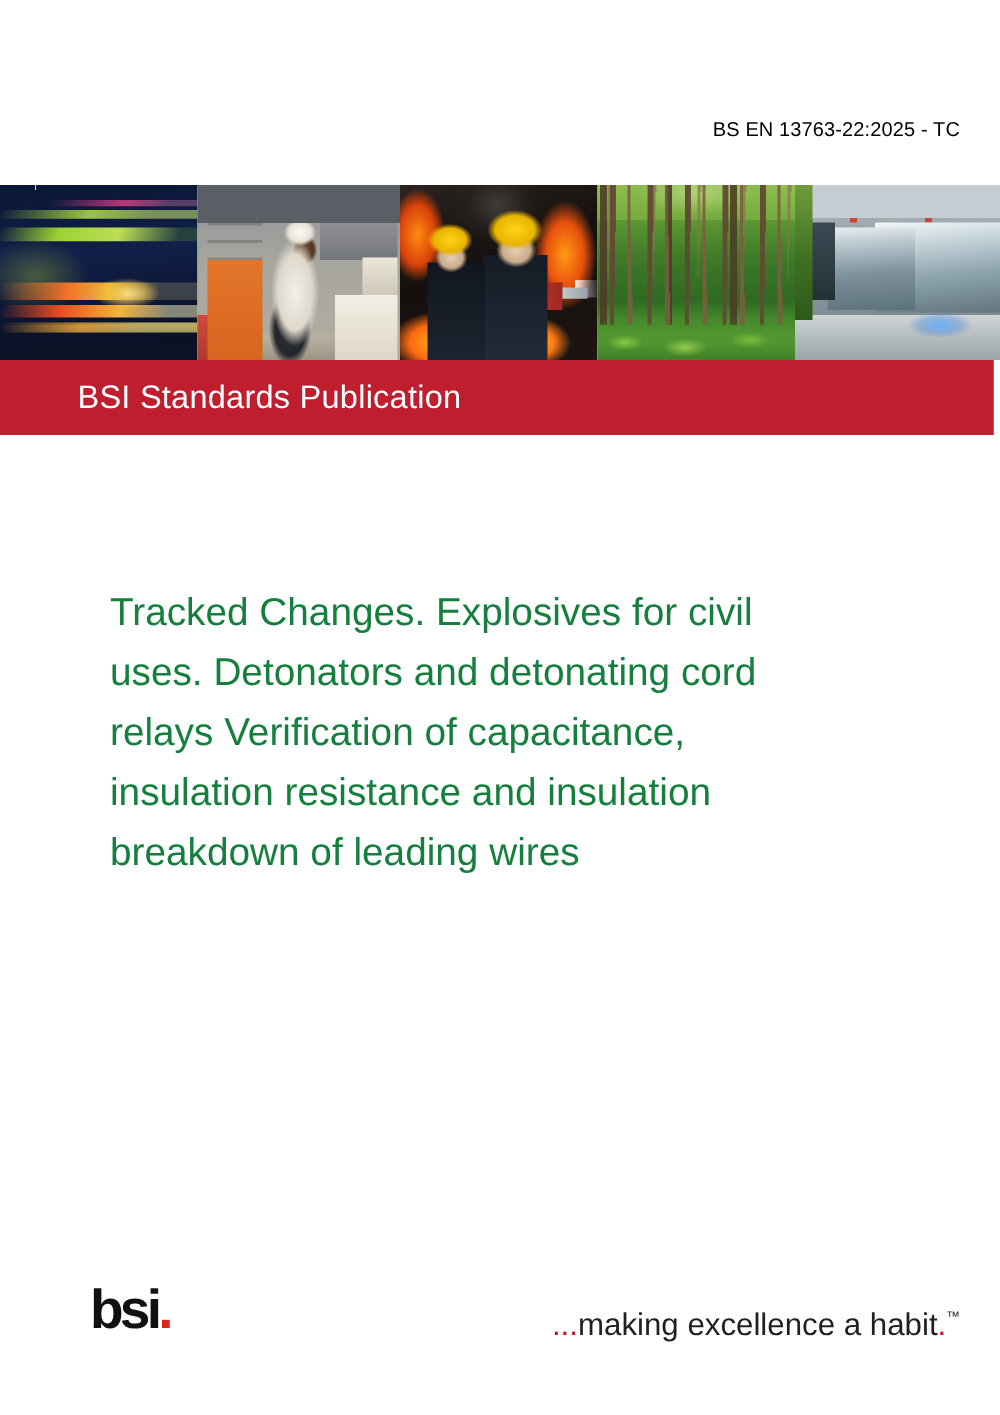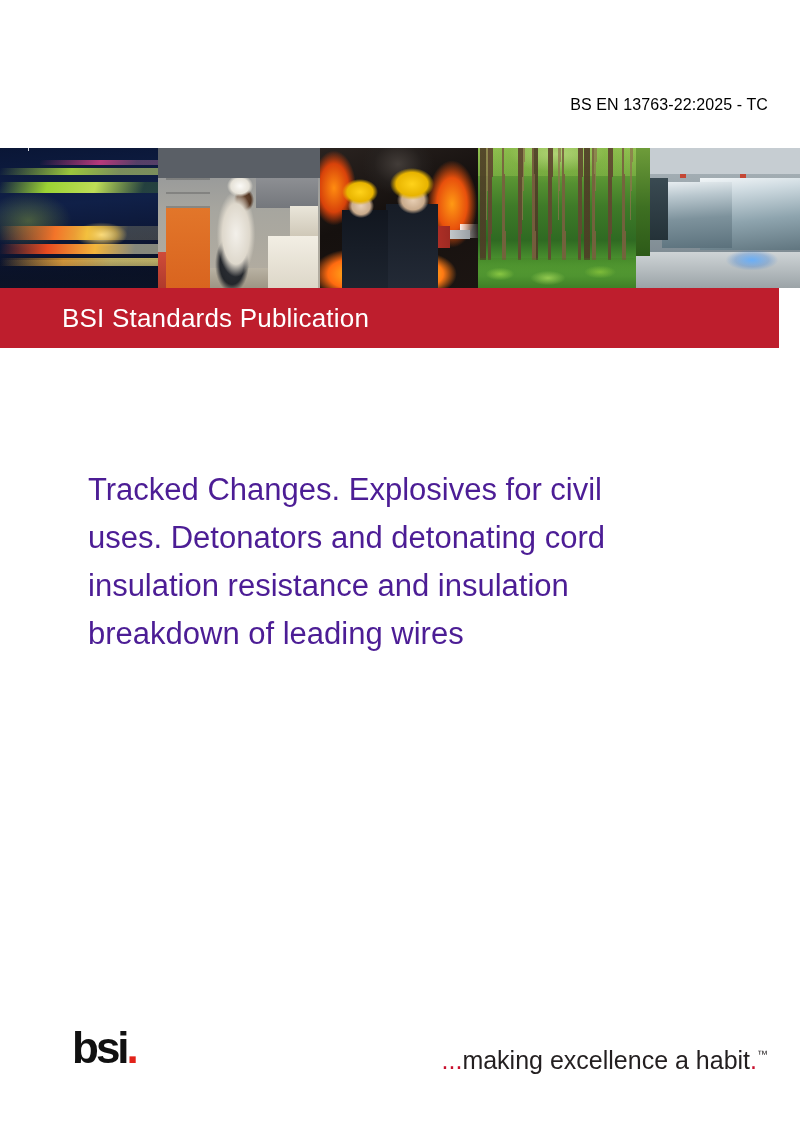--- a/index.html
+++ b/index.html
@@ -165,20 +165,21 @@
   }
 
   
   .red-banner {
     position: absolute;
     top: 288px;
     left: 0;
     width: 779px;
     height: 60px;
     background: #be1e2d;
+    padding-left: 16px;
   }
   .red-banner-label {
     position: absolute;
     left: 62px;
     top: 50%;
     transform: translateY(-50%);
     color: #ffffff;
     font-size: 26px;
     font-weight: 400;
     letter-spacing: 0.2px;
@@ -187,21 +188,21 @@
 
   
   .doc-title {
     position: absolute;
     top: 466px;
     left: 88px;
     width: 600px;
     font-size: 31px;
     line-height: 48px;
     font-weight: 400;
-    color: #4c1d95;
+    color: #15803d;
   }
   .doc-title .tline { display: block; white-space: nowrap; }
 
   
   .bsi-logo {
     position: absolute;
     left: 72px;
     bottom: 52px;
     font-size: 44px;
     line-height: 64px;
@@ -243,19 +244,20 @@
   <div class="strip-panel p5 panel-cars"></div>
 </div>
 
 <div class="red-banner">
   <span class="red-banner-label">BSI Standards Publication</span>
 </div>
 
 <div class="doc-title">
   <span class="tline">Tracked Changes. Explosives for civil</span>
   <span class="tline">uses. Detonators and detonating cord</span>
+  <span class="tline">relays Verification of capacitance,</span>
   <span class="tline">insulation resistance and insulation</span>
   <span class="tline">breakdown of leading wires</span>
 </div>
 
 <div class="bsi-logo"><span>bsi</span><span class="dot">.</span></div>
 
 <div class="tagline"><span class="lead">...</span><span>making excellence a habit</span><span class="dot">.</span><span class="tm">™</span></div>
 
 </body></html>

